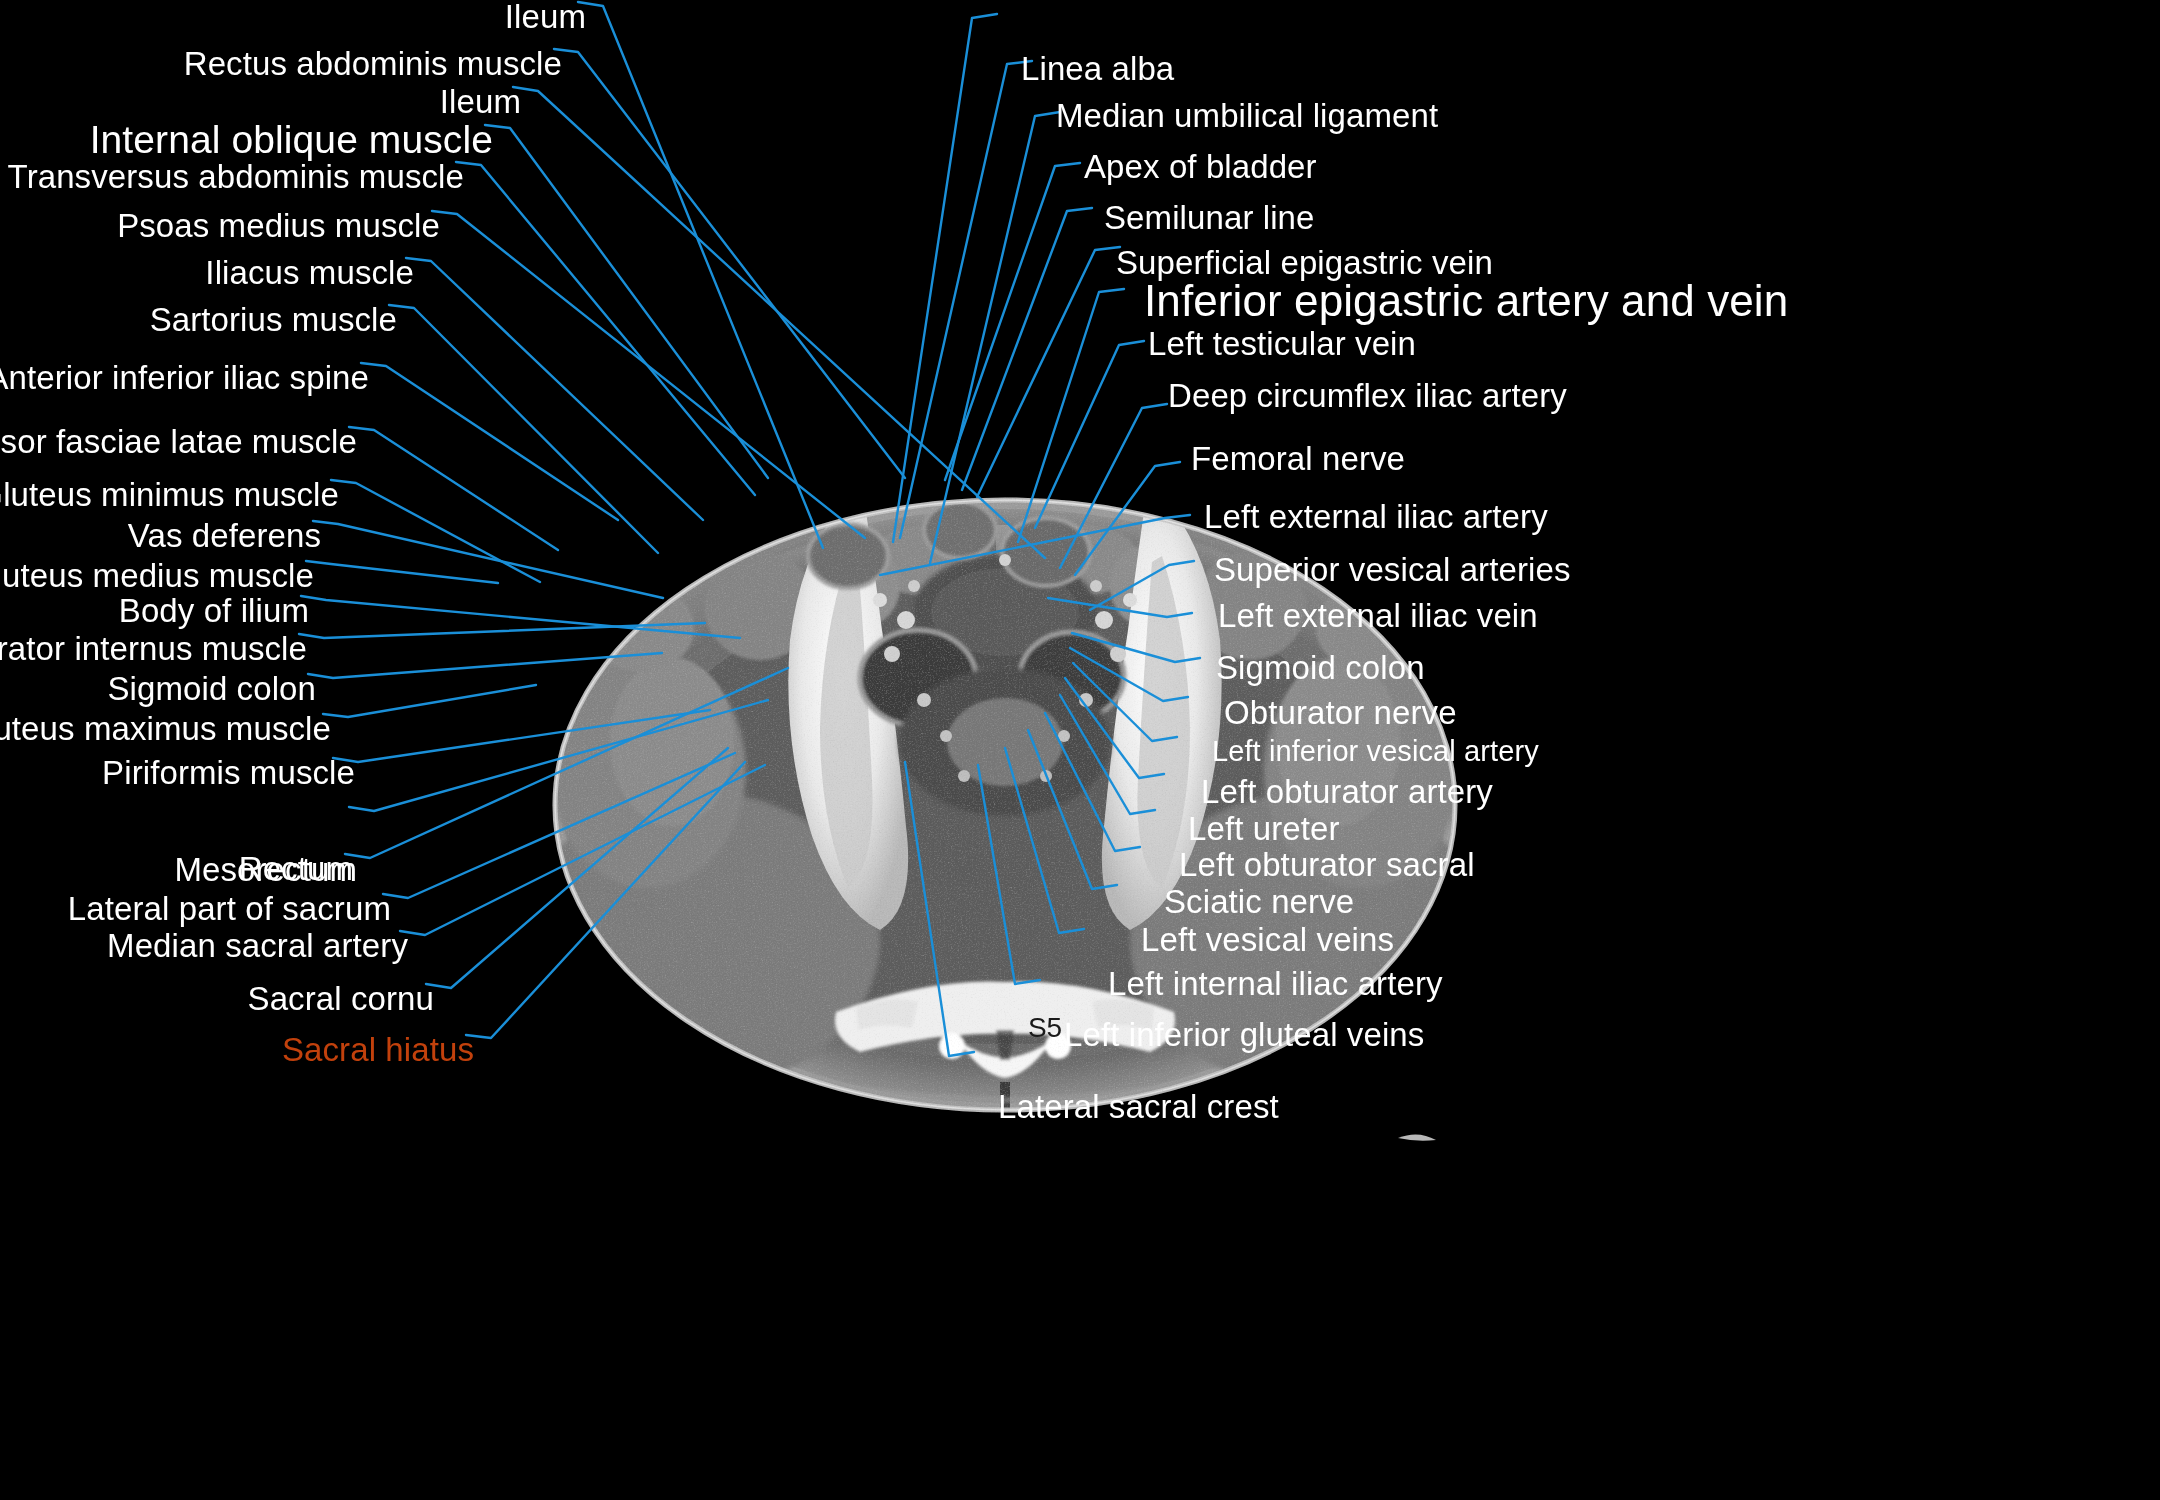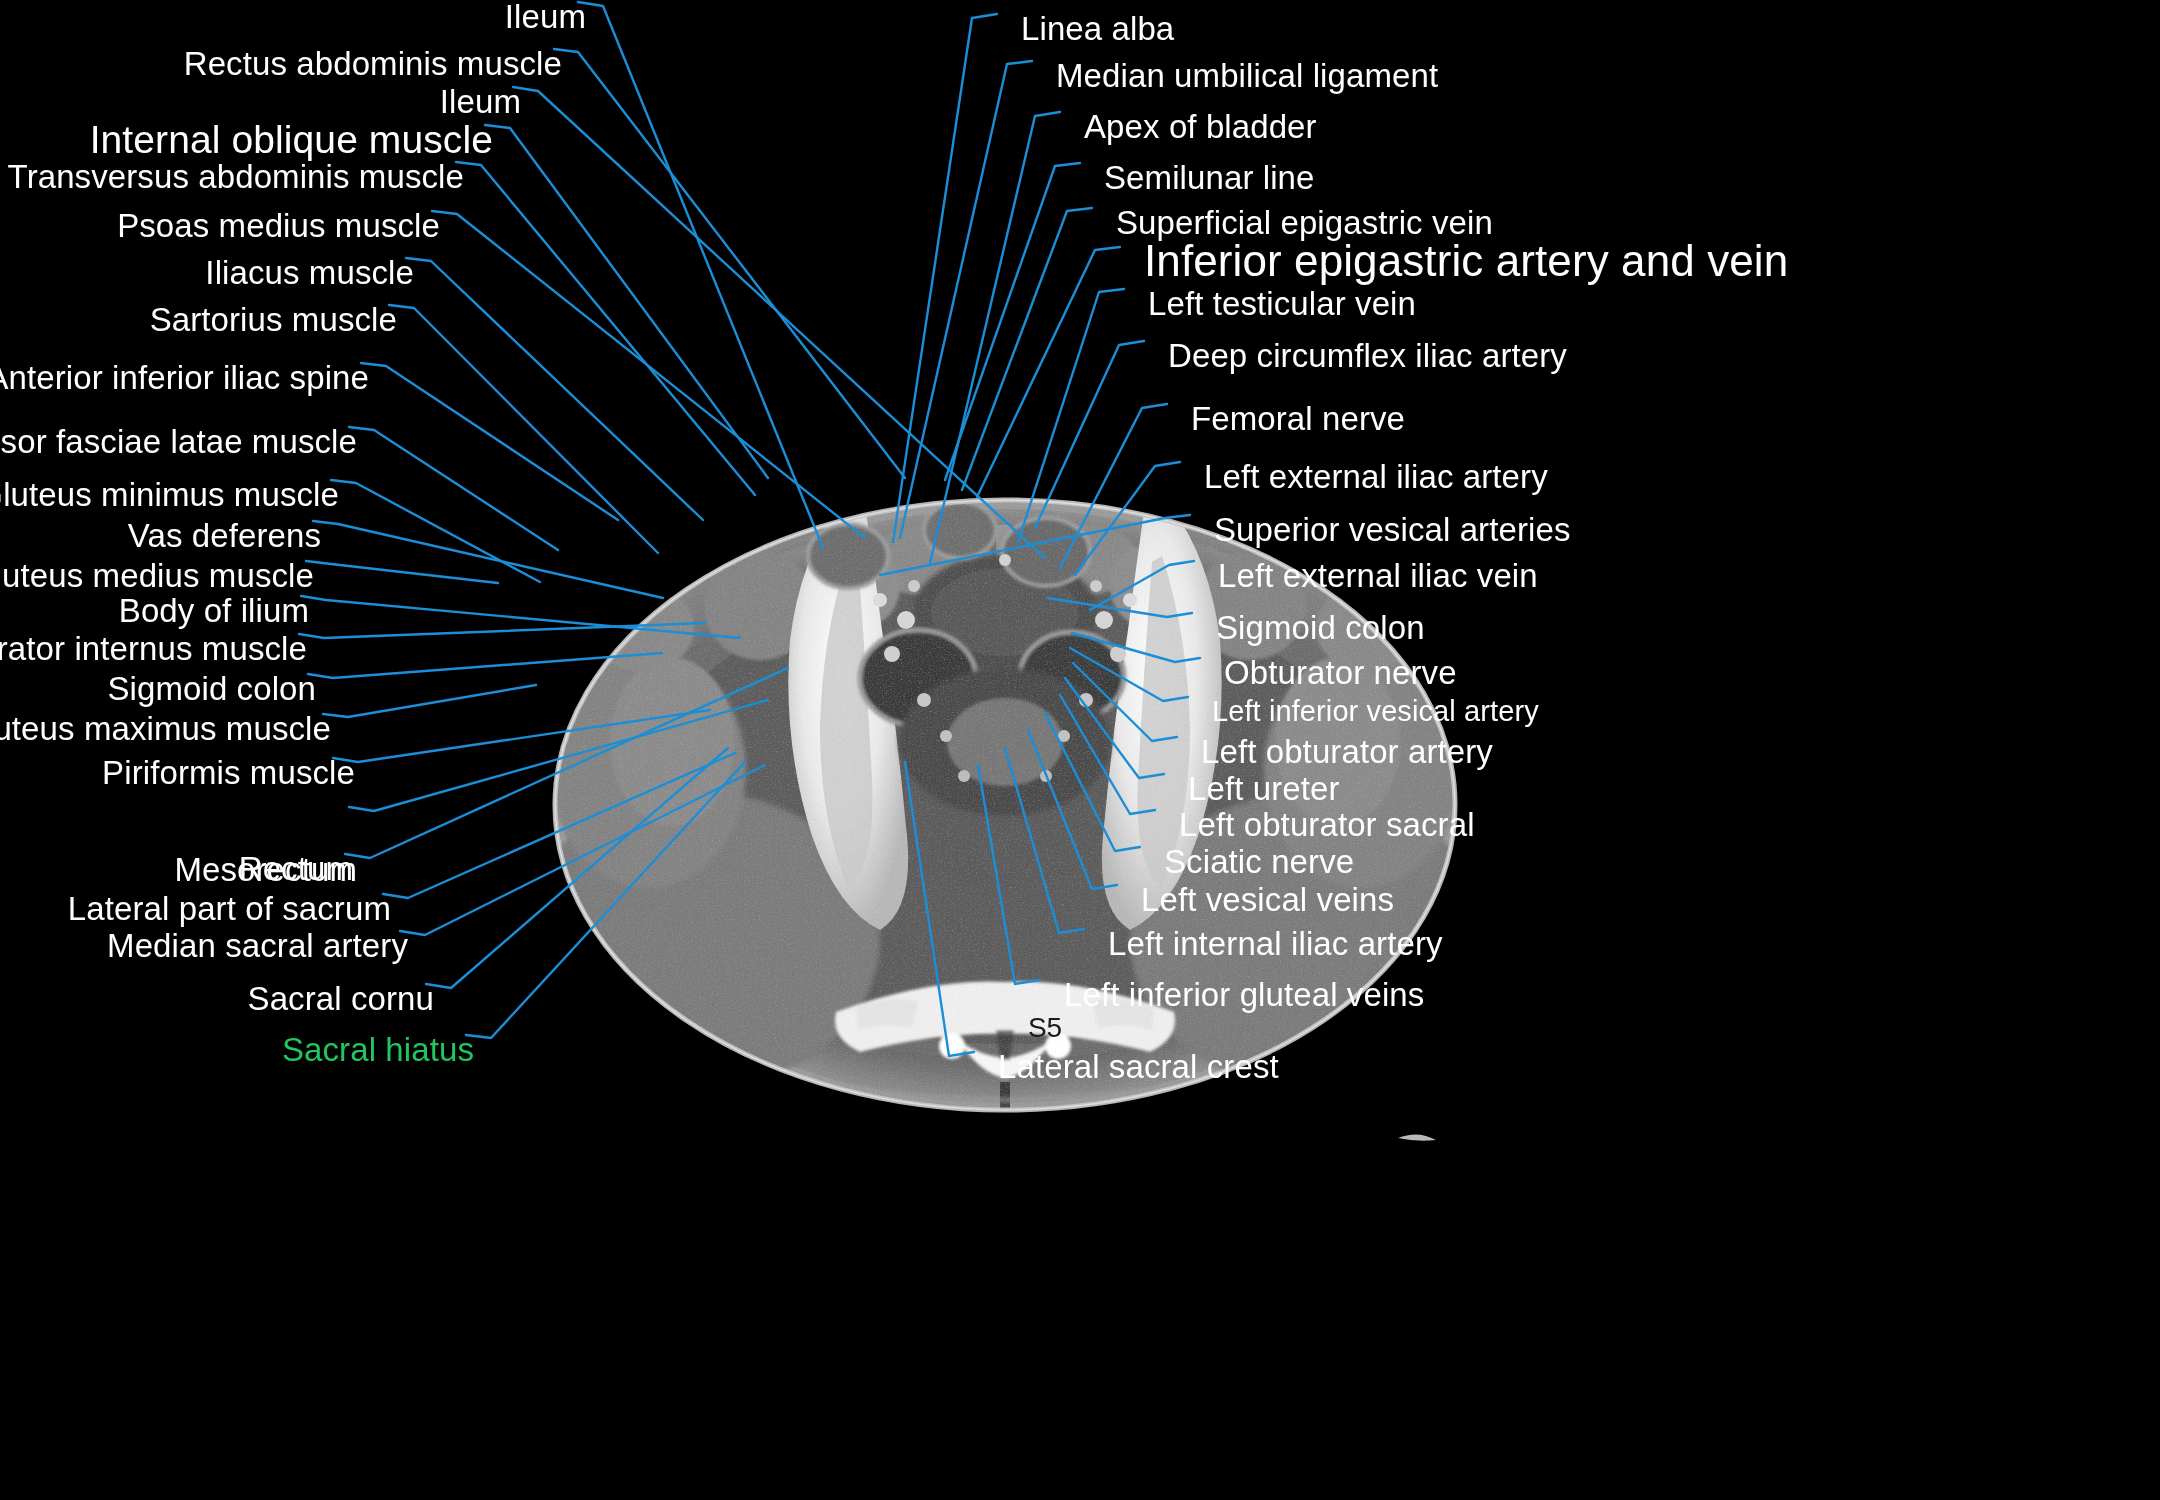--- a/index.html
+++ b/index.html
@@ -33,21 +33,21 @@
   }
   .label {
     position: absolute;
     color: #ffffff;
     font-size: 33px;
     line-height: 1;
     white-space: nowrap;
     letter-spacing: 0.1px;
   }
   .label.left  { text-align: right;  transform: translate(-100%, -50%); }
-  .label.right { text-align: left;   transform: translate(0, -50%); }
+  .label.right { text-align: left;   transform: translate(0, -50%); margin-top: 40px; }
   .slice-tag {
     position: absolute;
     color: #1a1a1a;
     font-size: 28px;
     white-space: nowrap;
     transform: translate(-50%, -50%);
     z-index: 2;
     font-family: "Liberation Sans", sans-serif;
   }
 </style>
@@ -266,21 +266,21 @@
       <div class="label left" style="left: 293px; top: 610px; color: rgb(255, 255, 255); font-size: 33px;">Body of ilium</div>
       <div class="label left" style="left: 291px; top: 648px; color: rgb(255, 255, 255); font-size: 33px;">Obturator internus muscle</div>
       <div class="label left" style="left: 300px; top: 688px; color: rgb(255, 255, 255); font-size: 33px;">Sigmoid colon</div>
       <div class="label left" style="left: 315px; top: 728px; color: rgb(255, 255, 255); font-size: 33px;">Gluteus maximus muscle</div>
       <div class="label left" style="left: 325px; top: 772px; color: rgb(255, 255, 255); font-size: 33px; margin-left: 14px;">Piriformis muscle</div>
       <div class="label left" style="left: 341px; top: 821px; color: rgb(255, 255, 255); font-size: 33px; margin-top: 48px;">Mesorectum</div>
       <div class="label left" style="left: 337px; top: 868px; color: rgb(255, 255, 255); font-size: 33px;">Rectum</div>
       <div class="label left" style="left: 375px; top: 908px; color: rgb(255, 255, 255); font-size: 33px;">Lateral part of sacrum</div>
       <div class="label left" style="left: 392px; top: 945px; color: rgb(255, 255, 255); font-size: 33px;">Median sacral artery</div>
       <div class="label left" style="left: 418px; top: 998px; color: rgb(255, 255, 255); font-size: 33px;">Sacral cornu</div>
-      <div class="label left" style="left: 458px; top: 1049px; color: #22c55e; font-size: 33px;">Sacral hiatus</div>
+      <div class="label left" style="left: 458px; top: 1049px; color: #c2410c; font-size: 33px;">Sacral hiatus</div>
       <div class="label right" style="left: 1005px; top: 28px; color: rgb(255, 255, 255); font-size: 33px;">Linea alba</div>
       <div class="label right" style="left: 1040px; top: 75px; color: rgb(255, 255, 255); font-size: 33px;">Median umbilical ligament</div>
       <div class="label right" style="left: 1068px; top: 126px; color: rgb(255, 255, 255); font-size: 33px;">Apex of bladder</div>
       <div class="label right" style="left: 1088px; top: 177px; color: rgb(255, 255, 255); font-size: 33px;">Semilunar line</div>
       <div class="label right" style="left: 1100px; top: 222px; color: rgb(255, 255, 255); font-size: 33px;">Superficial epigastric vein</div>
       <div class="label right" style="left: 1128px; top: 261px; color: rgb(255, 255, 255); font-size: 44px;">Inferior epigastric artery and vein</div>
       <div class="label right" style="left: 1132px; top: 303px; color: rgb(255, 255, 255); font-size: 33px;">Left testicular vein</div>
       <div class="label right" style="left: 1152px; top: 355px; color: rgb(255, 255, 255); font-size: 33px;">Deep circumflex iliac artery</div>
       <div class="label right" style="left: 1175px; top: 418px; color: rgb(255, 255, 255); font-size: 33px;">Femoral nerve</div>
       <div class="label right" style="left: 1188px; top: 476px; color: rgb(255, 255, 255); font-size: 33px;">Left external iliac artery</div>

